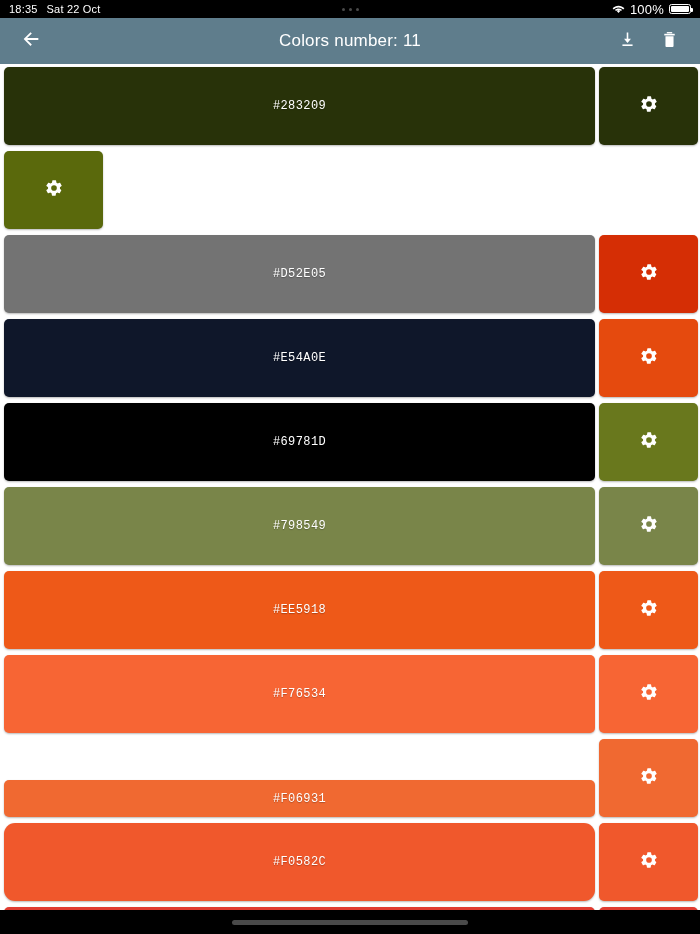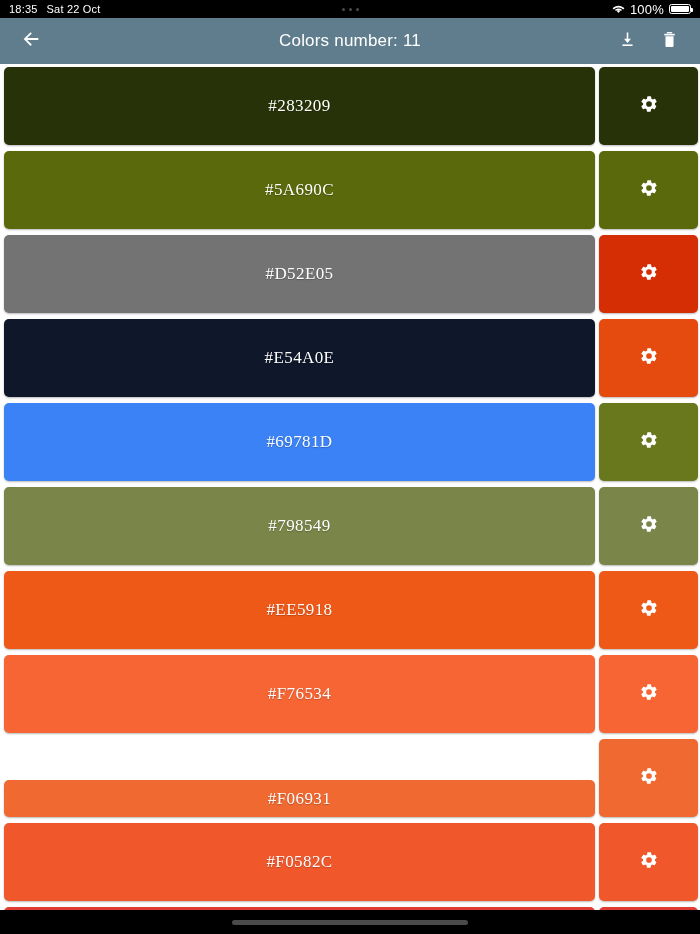--- a/index.html
+++ b/index.html
@@ -87,22 +87,22 @@
   }
   .swatch{
     flex:1 1 auto;
     border-radius:5px;
     display:flex; align-items:center; justify-content:center;
     box-shadow:0 1px 2px rgba(0,0,0,.28);
     cursor:pointer;
   }
   .swatch-label{
     color:#ffffff;
-    font-family:Liberation Serif, serif;
-    font-size:17px;
+    font-family:Liberation Mono, monospace;
+    font-size:12px;
     letter-spacing:.4px;
     text-shadow:0 1px 1px rgba(0,0,0,.25);
   }
   .gear-card{
     flex:0 0 99px;
     border-radius:5px;
     display:flex; align-items:center; justify-content:center;
     box-shadow:0 1px 2px rgba(0,0,0,.28);
     cursor:pointer;
   }
@@ -188,23 +188,20 @@
         <div class="swatch" style="background: rgb(40, 50, 9);">
           <span class="swatch-label">#283209</span>
         </div>
         <div class="gear-card" style="background: rgb(40, 50, 9);">
           <span><svg width="20" height="20" viewBox="0 0 24 24">
               <path fill="#ffffff" d="M19.1 12.9c.05-.3.08-.6.08-.9s-.03-.6-.08-.9l1.95-1.5a.47.47 0 0 0 .11-.6l-1.85-3.2a.46.46 0 0 0-.56-.2l-2.3.92a6.8 6.8 0 0 0-1.56-.9l-.35-2.45a.45.45 0 0 0-.45-.38h-3.7a.45.45 0 0 0-.45.38l-.35 2.45c-.56.23-1.08.54-1.56.9l-2.3-.92a.46.46 0 0 0-.56.2L2.85 8.99a.45.45 0 0 0 .11.6l1.95 1.5c-.05.3-.08.6-.08.9s.03.6.08.9l-1.95 1.5a.47.47 0 0 0-.11.6l1.85 3.2c.11.2.35.28.56.2l2.3-.92c.48.37 1 .67 1.56.9l.35 2.45c.03.22.22.38.45.38h3.7c.23 0 .42-.16.45-.38l.35-2.45c.56-.23 1.08-.54 1.56-.9l2.3.92c.21.08.45 0 .56-.2l1.85-3.2a.47.47 0 0 0-.11-.6zM12 15.4A3.4 3.4 0 1 1 12 8.6a3.4 3.4 0 0 1 0 6.8z"></path>
             </svg></span>
         </div>
       </div>
       <div class="row">
-        <div class="swatch" style="background: rgb(90, 105, 12);">
-          <span class="swatch-label">#5A690C</span>
-        </div>
         <div class="gear-card" style="background: rgb(90, 105, 12);">
           <span><svg width="20" height="20" viewBox="0 0 24 24">
               <path fill="#ffffff" d="M19.1 12.9c.05-.3.08-.6.08-.9s-.03-.6-.08-.9l1.95-1.5a.47.47 0 0 0 .11-.6l-1.85-3.2a.46.46 0 0 0-.56-.2l-2.3.92a6.8 6.8 0 0 0-1.56-.9l-.35-2.45a.45.45 0 0 0-.45-.38h-3.7a.45.45 0 0 0-.45.38l-.35 2.45c-.56.23-1.08.54-1.56.9l-2.3-.92a.46.46 0 0 0-.56.2L2.85 8.99a.45.45 0 0 0 .11.6l1.95 1.5c-.05.3-.08.6-.08.9s.03.6.08.9l-1.95 1.5a.47.47 0 0 0-.11.6l1.85 3.2c.11.2.35.28.56.2l2.3-.92c.48.37 1 .67 1.56.9l.35 2.45c.03.22.22.38.45.38h3.7c.23 0 .42-.16.45-.38l.35-2.45c.56-.23 1.08-.54 1.56-.9l2.3.92c.21.08.45 0 .56-.2l1.85-3.2a.47.47 0 0 0-.11-.6zM12 15.4A3.4 3.4 0 1 1 12 8.6a3.4 3.4 0 0 1 0 6.8z"></path>
             </svg></span>
         </div>
       </div>
       <div class="row">
         <div class="swatch" style="background: #737373;">
           <span class="swatch-label">#D52E05</span>
         </div>
@@ -218,21 +215,21 @@
         <div class="swatch" style="background: #0f172a;">
           <span class="swatch-label">#E54A0E</span>
         </div>
         <div class="gear-card" style="background: rgb(229, 74, 14);">
           <span><svg width="20" height="20" viewBox="0 0 24 24">
               <path fill="#ffffff" d="M19.1 12.9c.05-.3.08-.6.08-.9s-.03-.6-.08-.9l1.95-1.5a.47.47 0 0 0 .11-.6l-1.85-3.2a.46.46 0 0 0-.56-.2l-2.3.92a6.8 6.8 0 0 0-1.56-.9l-.35-2.45a.45.45 0 0 0-.45-.38h-3.7a.45.45 0 0 0-.45.38l-.35 2.45c-.56.23-1.08.54-1.56.9l-2.3-.92a.46.46 0 0 0-.56.2L2.85 8.99a.45.45 0 0 0 .11.6l1.95 1.5c-.05.3-.08.6-.08.9s.03.6.08.9l-1.95 1.5a.47.47 0 0 0-.11.6l1.85 3.2c.11.2.35.28.56.2l2.3-.92c.48.37 1 .67 1.56.9l.35 2.45c.03.22.22.38.45.38h3.7c.23 0 .42-.16.45-.38l.35-2.45c.56-.23 1.08-.54 1.56-.9l2.3.92c.21.08.45 0 .56-.2l1.85-3.2a.47.47 0 0 0-.11-.6zM12 15.4A3.4 3.4 0 1 1 12 8.6a3.4 3.4 0 0 1 0 6.8z"></path>
             </svg></span>
         </div>
       </div>
       <div class="row">
-        <div class="swatch" style="background: #3b82f6;">
+        <div class="swatch" style="background: #000000;">
           <span class="swatch-label">#69781D</span>
         </div>
         <div class="gear-card" style="background: rgb(105, 120, 29);">
           <span><svg width="20" height="20" viewBox="0 0 24 24">
               <path fill="#ffffff" d="M19.1 12.9c.05-.3.08-.6.08-.9s-.03-.6-.08-.9l1.95-1.5a.47.47 0 0 0 .11-.6l-1.85-3.2a.46.46 0 0 0-.56-.2l-2.3.92a6.8 6.8 0 0 0-1.56-.9l-.35-2.45a.45.45 0 0 0-.45-.38h-3.7a.45.45 0 0 0-.45.38l-.35 2.45c-.56.23-1.08.54-1.56.9l-2.3-.92a.46.46 0 0 0-.56.2L2.85 8.99a.45.45 0 0 0 .11.6l1.95 1.5c-.05.3-.08.6-.08.9s.03.6.08.9l-1.95 1.5a.47.47 0 0 0-.11.6l1.85 3.2c.11.2.35.28.56.2l2.3-.92c.48.37 1 .67 1.56.9l.35 2.45c.03.22.22.38.45.38h3.7c.23 0 .42-.16.45-.38l.35-2.45c.56-.23 1.08-.54 1.56-.9l2.3.92c.21.08.45 0 .56-.2l1.85-3.2a.47.47 0 0 0-.11-.6zM12 15.4A3.4 3.4 0 1 1 12 8.6a3.4 3.4 0 0 1 0 6.8z"></path>
             </svg></span>
         </div>
       </div>
       <div class="row">
         <div class="swatch" style="background: rgb(121, 133, 73);">
@@ -268,21 +265,21 @@
         <div class="swatch" style="background: rgb(240, 105, 49); margin-top: 41px;">
           <span class="swatch-label">#F06931</span>
         </div>
         <div class="gear-card" style="background: rgb(240, 105, 49);">
           <span><svg width="20" height="20" viewBox="0 0 24 24">
               <path fill="#ffffff" d="M19.1 12.9c.05-.3.08-.6.08-.9s-.03-.6-.08-.9l1.95-1.5a.47.47 0 0 0 .11-.6l-1.85-3.2a.46.46 0 0 0-.56-.2l-2.3.92a6.8 6.8 0 0 0-1.56-.9l-.35-2.45a.45.45 0 0 0-.45-.38h-3.7a.45.45 0 0 0-.45.38l-.35 2.45c-.56.23-1.08.54-1.56.9l-2.3-.92a.46.46 0 0 0-.56.2L2.85 8.99a.45.45 0 0 0 .11.6l1.95 1.5c-.05.3-.08.6-.08.9s.03.6.08.9l-1.95 1.5a.47.47 0 0 0-.11.6l1.85 3.2c.11.2.35.28.56.2l2.3-.92c.48.37 1 .67 1.56.9l.35 2.45c.03.22.22.38.45.38h3.7c.23 0 .42-.16.45-.38l.35-2.45c.56-.23 1.08-.54 1.56-.9l2.3.92c.21.08.45 0 .56-.2l1.85-3.2a.47.47 0 0 0-.11-.6zM12 15.4A3.4 3.4 0 1 1 12 8.6a3.4 3.4 0 0 1 0 6.8z"></path>
             </svg></span>
         </div>
       </div>
       <div class="row">
-        <div class="swatch" style="background: rgb(240, 88, 44);">
+        <div class="swatch" style="background: rgb(240, 88, 44); border-radius: 11px;">
           <span class="swatch-label">#F0582C</span>
         </div>
         <div class="gear-card" style="background: rgb(240, 88, 44);">
           <span><svg width="20" height="20" viewBox="0 0 24 24">
               <path fill="#ffffff" d="M19.1 12.9c.05-.3.08-.6.08-.9s-.03-.6-.08-.9l1.95-1.5a.47.47 0 0 0 .11-.6l-1.85-3.2a.46.46 0 0 0-.56-.2l-2.3.92a6.8 6.8 0 0 0-1.56-.9l-.35-2.45a.45.45 0 0 0-.45-.38h-3.7a.45.45 0 0 0-.45.38l-.35 2.45c-.56.23-1.08.54-1.56.9l-2.3-.92a.46.46 0 0 0-.56.2L2.85 8.99a.45.45 0 0 0 .11.6l1.95 1.5c-.05.3-.08.6-.08.9s.03.6.08.9l-1.95 1.5a.47.47 0 0 0-.11.6l1.85 3.2c.11.2.35.28.56.2l2.3-.92c.48.37 1 .67 1.56.9l.35 2.45c.03.22.22.38.45.38h3.7c.23 0 .42-.16.45-.38l.35-2.45c.56-.23 1.08-.54 1.56-.9l2.3.92c.21.08.45 0 .56-.2l1.85-3.2a.47.47 0 0 0-.11-.6zM12 15.4A3.4 3.4 0 1 1 12 8.6a3.4 3.4 0 0 1 0 6.8z"></path>
             </svg></span>
         </div>
       </div>
       <div class="row">
         <div class="swatch" style="background: rgb(224, 60, 49);"></div>

